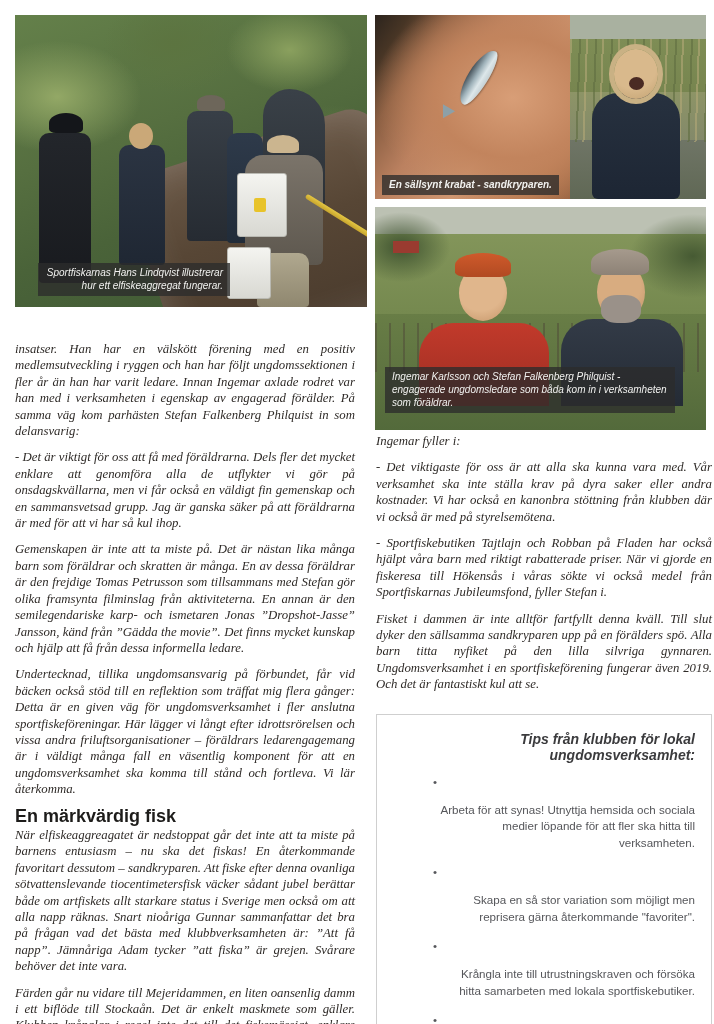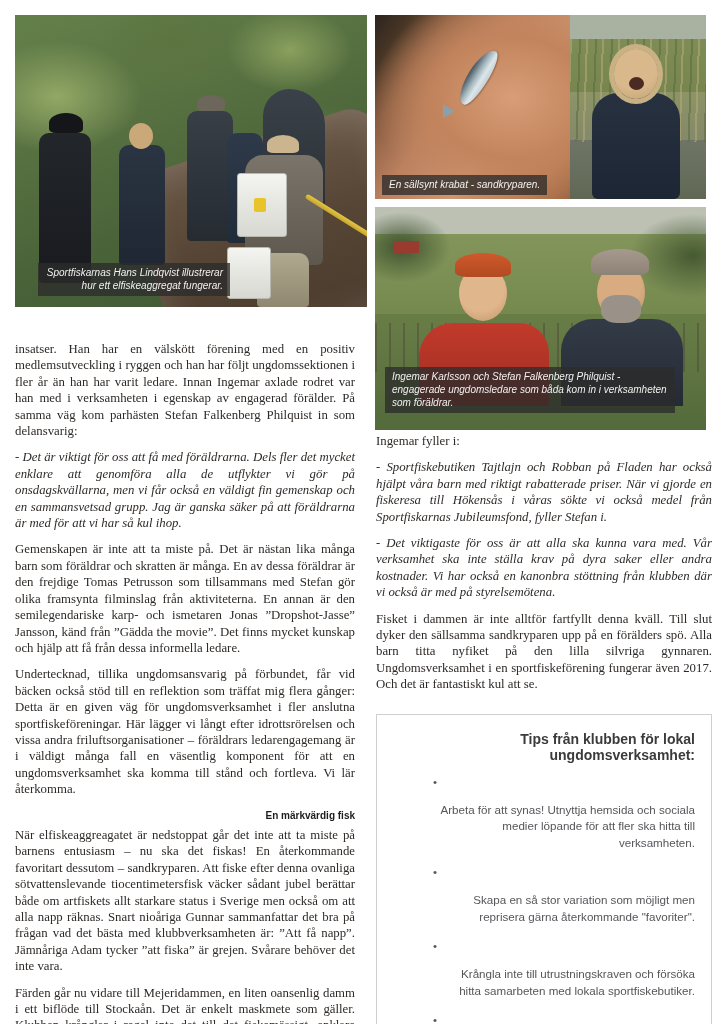--- a/index.html
+++ b/index.html
@@ -15,20 +15,21 @@
       radial-gradient(120px 80px at 12% 28%, #93a866 0%, rgba(147,168,102,0) 70%),
       radial-gradient(100px 70px at 45% 10%, #5c7440 0%, rgba(92,116,64,0) 70%),
       radial-gradient(80px 60px at 90% 45%, #74895077 0%, rgba(116,137,80,0) 70%),
       linear-gradient(160deg, #64804a 0%, #566f40 38%, #4a6339 62%, #3e5734 100%);
     text-align: right;
   }
   .photo-fish{left:375px;top:15px;width:222px;height:184px;
     background:
       radial-gradient(140px 110px at 62% 45%, #d89e77 0%, #c2845d 55%, rgba(194,132,93,0) 100%),
       linear-gradient(125deg, #2c241d 0%, #473525 10%, #8a5e42 22%, #bb8160 38%, #cf9671 58%, #b87b52 80%, #8a5a3c 100%);
+    font-weight: bold;
   }
   .photo-boy{left:570px;top:15px;width:136px;height:184px;
     background:
       linear-gradient(#a9b1a0 0%, #a9b1a0 13%, #7e8d55 13%, #77854f 42%,
                       #8d9466 42%, #83896a 68%, #6f7566 68%, #606855 100%);
   }
   .photo-leaders{left:375px;top:207px;width:331px;height:223px;
     background:
       radial-gradient(70px 50px at 8% 18%, #3f5330 0%, rgba(63,83,48,0) 70%),
       radial-gradient(90px 60px at 96% 22%, #465a33 0%, rgba(70,90,51,0) 70%),
@@ -54,24 +55,24 @@
     background:repeating-linear-gradient(90deg,#4c4336 0 2px,rgba(0,0,0,0) 2px 14px);}
   .barn{position:absolute;left:18px;top:34px;width:26px;height:12px;background:#9a3b30;}
   
   .caption{position:absolute;background:rgba(44,44,44,.78);color:#f1f1ef;
     font-family:"Liberation Sans","DejaVu Sans",sans-serif;font-style:italic;
     font-size:10px;line-height:13px;padding:3px 7px 4px;}
   
   .col{position:absolute;font-size:12.8px;line-height:16.4px;text-align:justify;}
   .col-left{left:15px;top:341px;width:340px;}
   .col-right{left:376px;top:433px;width:336px;}
-  .col p{margin:0 0 10px 0;}
+  .col p{margin:0 0 10px 0;font-style:italic;}
   .quote{font-style:italic;}
   .subhead{font-family:"Liberation Sans","DejaVu Sans",sans-serif;font-weight:bold;
-    font-size:10px;color:#1d1c1a;margin:4px 0 3px 0;text-align:right;}
+    font-size:18px;color:#1d1c1a;margin:4px 0 3px 0;text-align:left;}
   
   .tips-box{margin-top:21px;border:1px solid #cfcfcf;padding:16px 16px 14px 16px;text-align:right;}
   .tips-title{font-family:"Liberation Sans","DejaVu Sans",sans-serif;font-weight:bold;
     font-size:14px;color:#3b3b3d;margin:0 0 16px 0;}
   .tip{display:flex;margin:0 0 13px 0;
     font-family:"Liberation Sans","DejaVu Sans",sans-serif;font-size:11.6px;line-height:16.5px;color:#55565a;}
   .tip .b{width:38px;flex:0 0 38px;padding-left:6px;color:#55565a;}
   .tip .t{flex:1;margin-top:28px;}
 </style>
 </head>
@@ -134,23 +135,23 @@
     <p class="quote">- Det är viktigt för oss att få med föräldrarna. Dels fler det mycket enklare att genomföra alla de utflykter vi gör på onsdagskvällarna, men vi får också en väldigt fin gemenskap och en sammansvetsad grupp. Jag är ganska säker på att föräldrarna är med för att vi har så kul ihop.</p>
     <p>Gemenskapen är inte att ta miste på. Det är nästan lika många barn som föräldrar och skratten är många. En av dessa föräldrar är den frejdige Tomas Petrusson som tillsammans med Stefan gör olika framsynta filminslag från aktiviteterna. En annan är den semilegendariske karp- och ismetaren Jonas ”Dropshot-Jasse” Jansson, känd från ”Gädda the movie”. Det finns mycket kunskap och hjälp att få från dessa informella ledare.</p>
     <p>Undertecknad, tillika ungdomsansvarig på förbundet, får vid bäcken också stöd till en reflektion som träffat mig flera gånger: Detta är en given väg för ungdomsverksamhet i fler anslutna sportfiskeföreningar. Här lägger vi långt efter idrottsrörelsen och vissa andra friluftsorganisationer – föräldrars ledarengagemang är i väldigt många fall en väsentlig komponent för att en ungdomsverksamhet ska komma till stånd och fortleva. Vi lär återkomma.</p>
     <h3 class="subhead">En märkvärdig fisk</h3>
     <p>När elfiskeaggreagatet är nedstoppat går det inte att ta miste på barnens entusiasm – nu ska det fiskas! En återkommande favoritart dessutom – sandkryparen. Att fiske efter denna ovanliga sötvattenslevande tiocentimetersfisk väcker sådant jubel berättar både om artfiskets allt starkare status i Sverige men också om att alla napp räknas. Snart nioåriga Gunnar sammanfattar det bra på frågan vad det bästa med klubbverksamheten är: ”Att få napp”. Jämnåriga Adam tycker ”att fiska” är grejen. Svårare behöver det inte vara.</p>
     <p>Färden går nu vidare till Mejeridammen, en liten oansenlig damm i ett biflöde till Stockaån. Det är enkelt maskmete som gäller. Klubben krånglar i regel inte det till det fiskemässigt, enklare mete ger ofta mycket fisk och är superuppskattat bland barnen berättar Stefan.</p>
   </div>
 
   <div class="col col-right">
     <p>Ingemar fyller i:</p>
+    <p class="quote">- Det viktigaste för oss är att alla ska kunna vara med. Vår verksamhet ska inte ställa krav på dyra saker eller andra kostnader. Vi har också en kanonbra stöttning från klubben där vi också är med på styrelsemötena.</p>
     <p class="quote">- Sportfiskebutiken Tajtlajn och Robban på Fladen har också hjälpt våra barn med riktigt rabatterade priser. När vi gjorde en fiskeresa till Hökensås i våras sökte vi också medel från Sportfiskarnas Jubileumsfond, fyller Stefan i.</p>
-    <p class="quote">- Det viktigaste för oss är att alla ska kunna vara med. Vår verksamhet ska inte ställa krav på dyra saker eller andra kostnader. Vi har också en kanonbra stöttning från klubben där vi också är med på styrelsemötena.</p>
-    <p>Fisket i dammen är inte alltför fartfyllt denna kväll. Till slut dyker den sällsamma sandkryparen upp på en förälders spö. Alla barn titta nyfiket på den lilla silvriga gynnaren. Ungdomsverksamhet i en sportfiskeförening fungerar även 2017. Och det är fantastiskt kul att se.</p>
+    <p>Fisket i dammen är inte alltför fartfyllt denna kväll. Till slut dyker den sällsamma sandkryparen upp på en förälders spö. Alla barn titta nyfiket på den lilla silvriga gynnaren. Ungdomsverksamhet i en sportfiskeförening fungerar även 2019. Och det är fantastiskt kul att se.</p>
 
     <div class="tips-box">
       <p class="tips-title">Tips från klubben för lokal ungdomsverksamhet:</p>
       <div class="tip">
         <span class="b">•</span>
         <span class="t">Arbeta för att synas! Utnyttja hemsida och sociala medier löpande för att fler ska hitta till verksamheten.</span>
       </div>
       <div class="tip">
         <span class="b">•</span>
         <span class="t">Skapa en så stor variation som möjligt men reprisera gärna återkommande "favoriter".</span>

